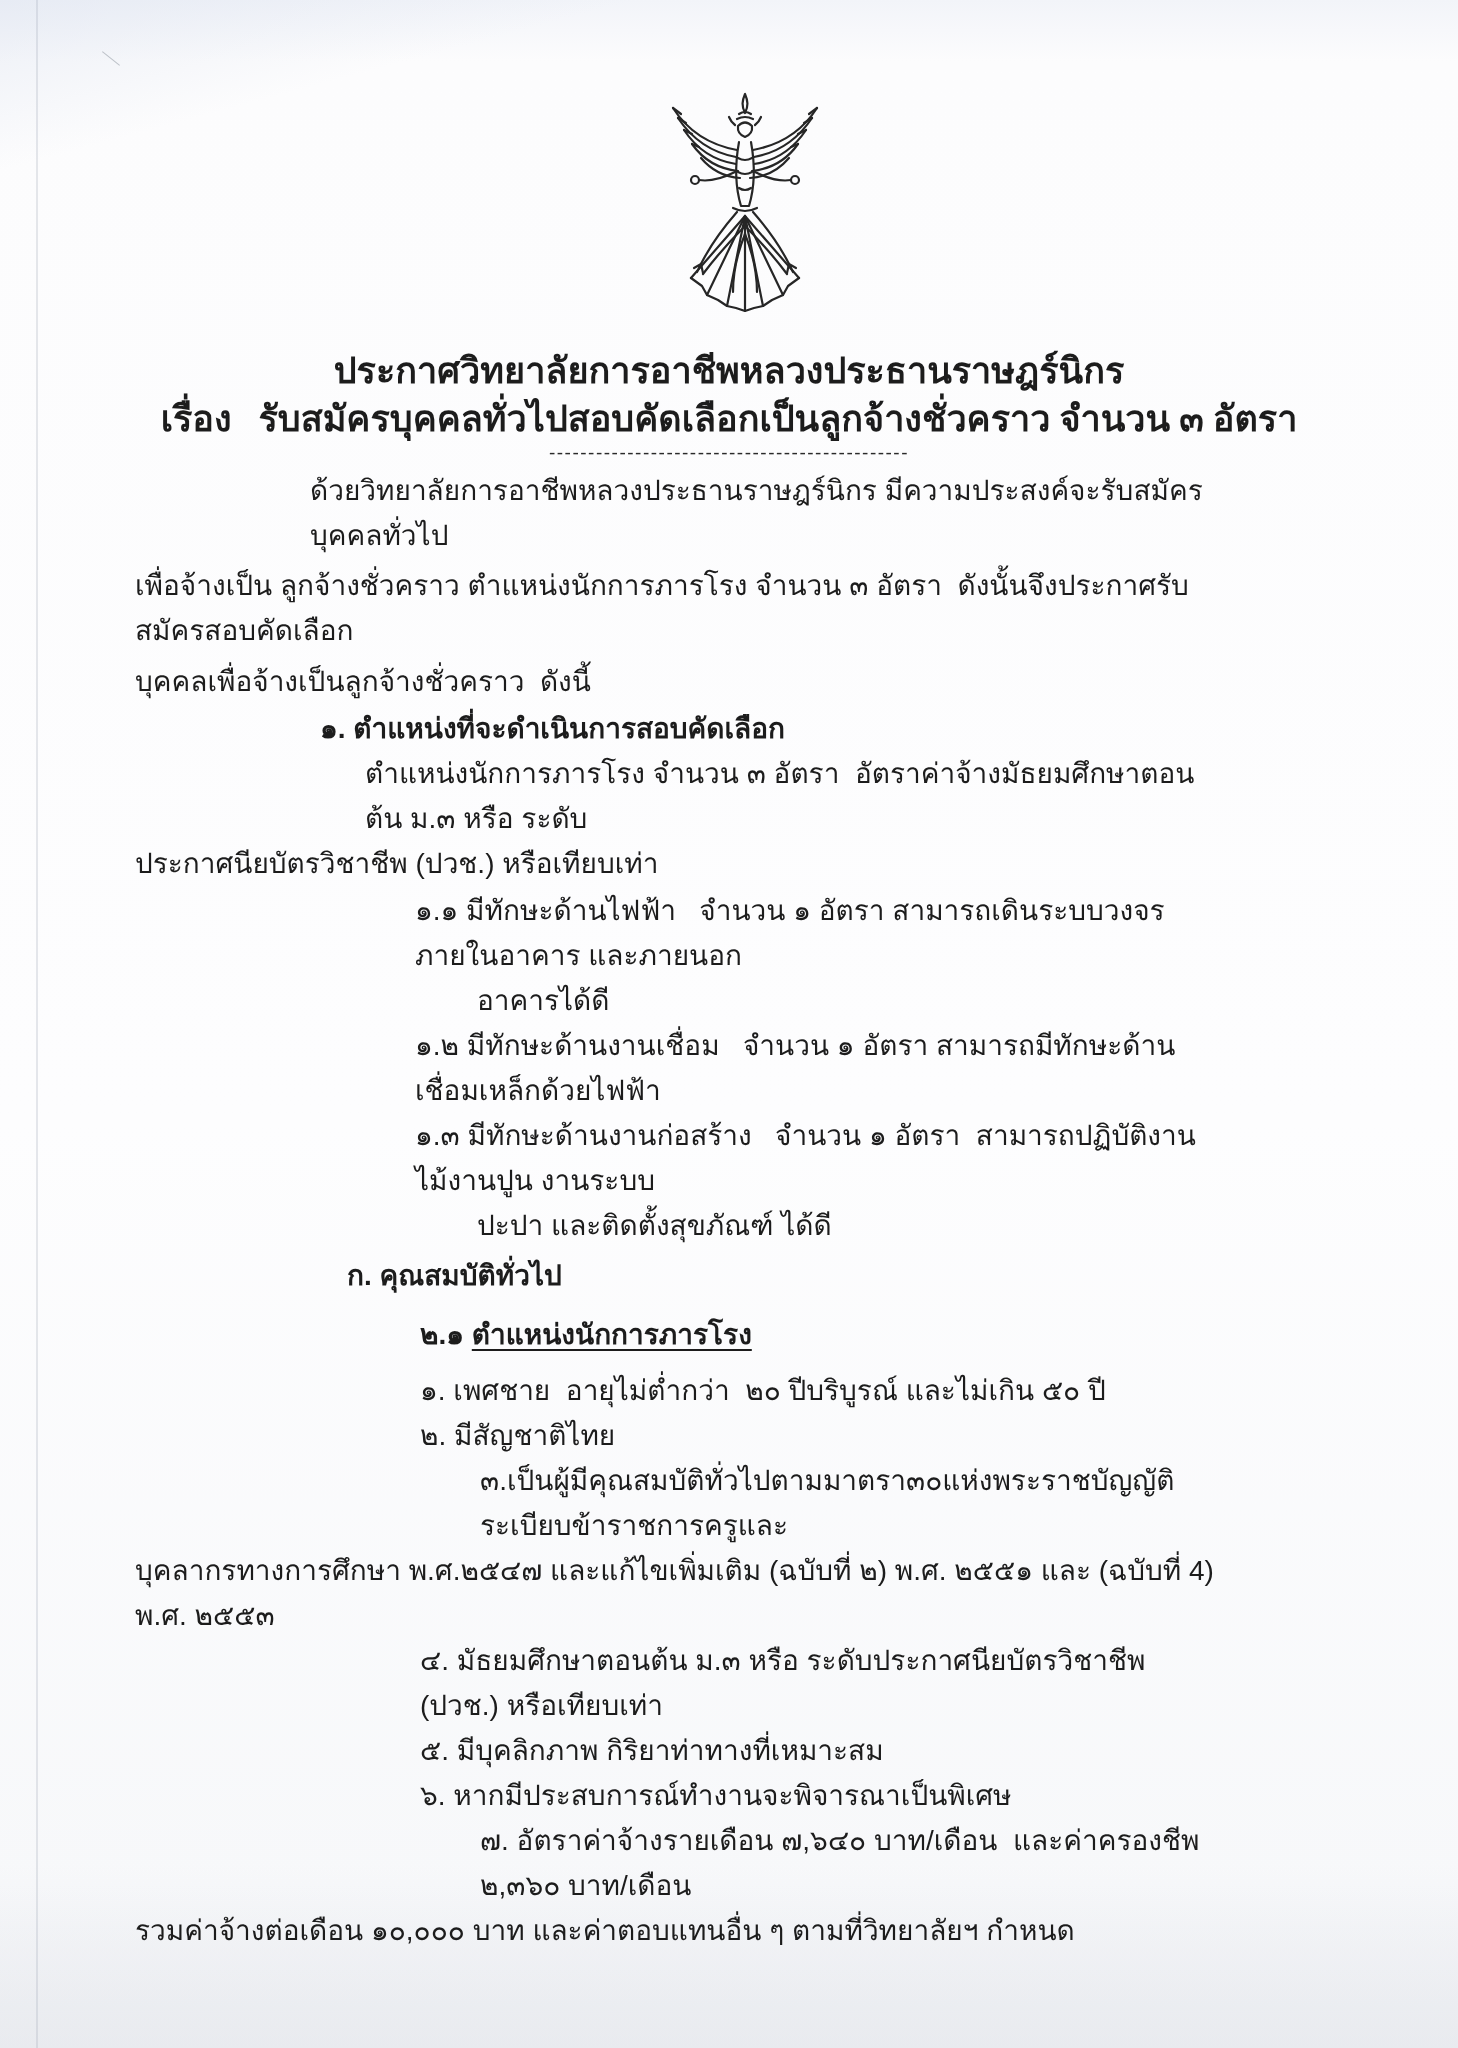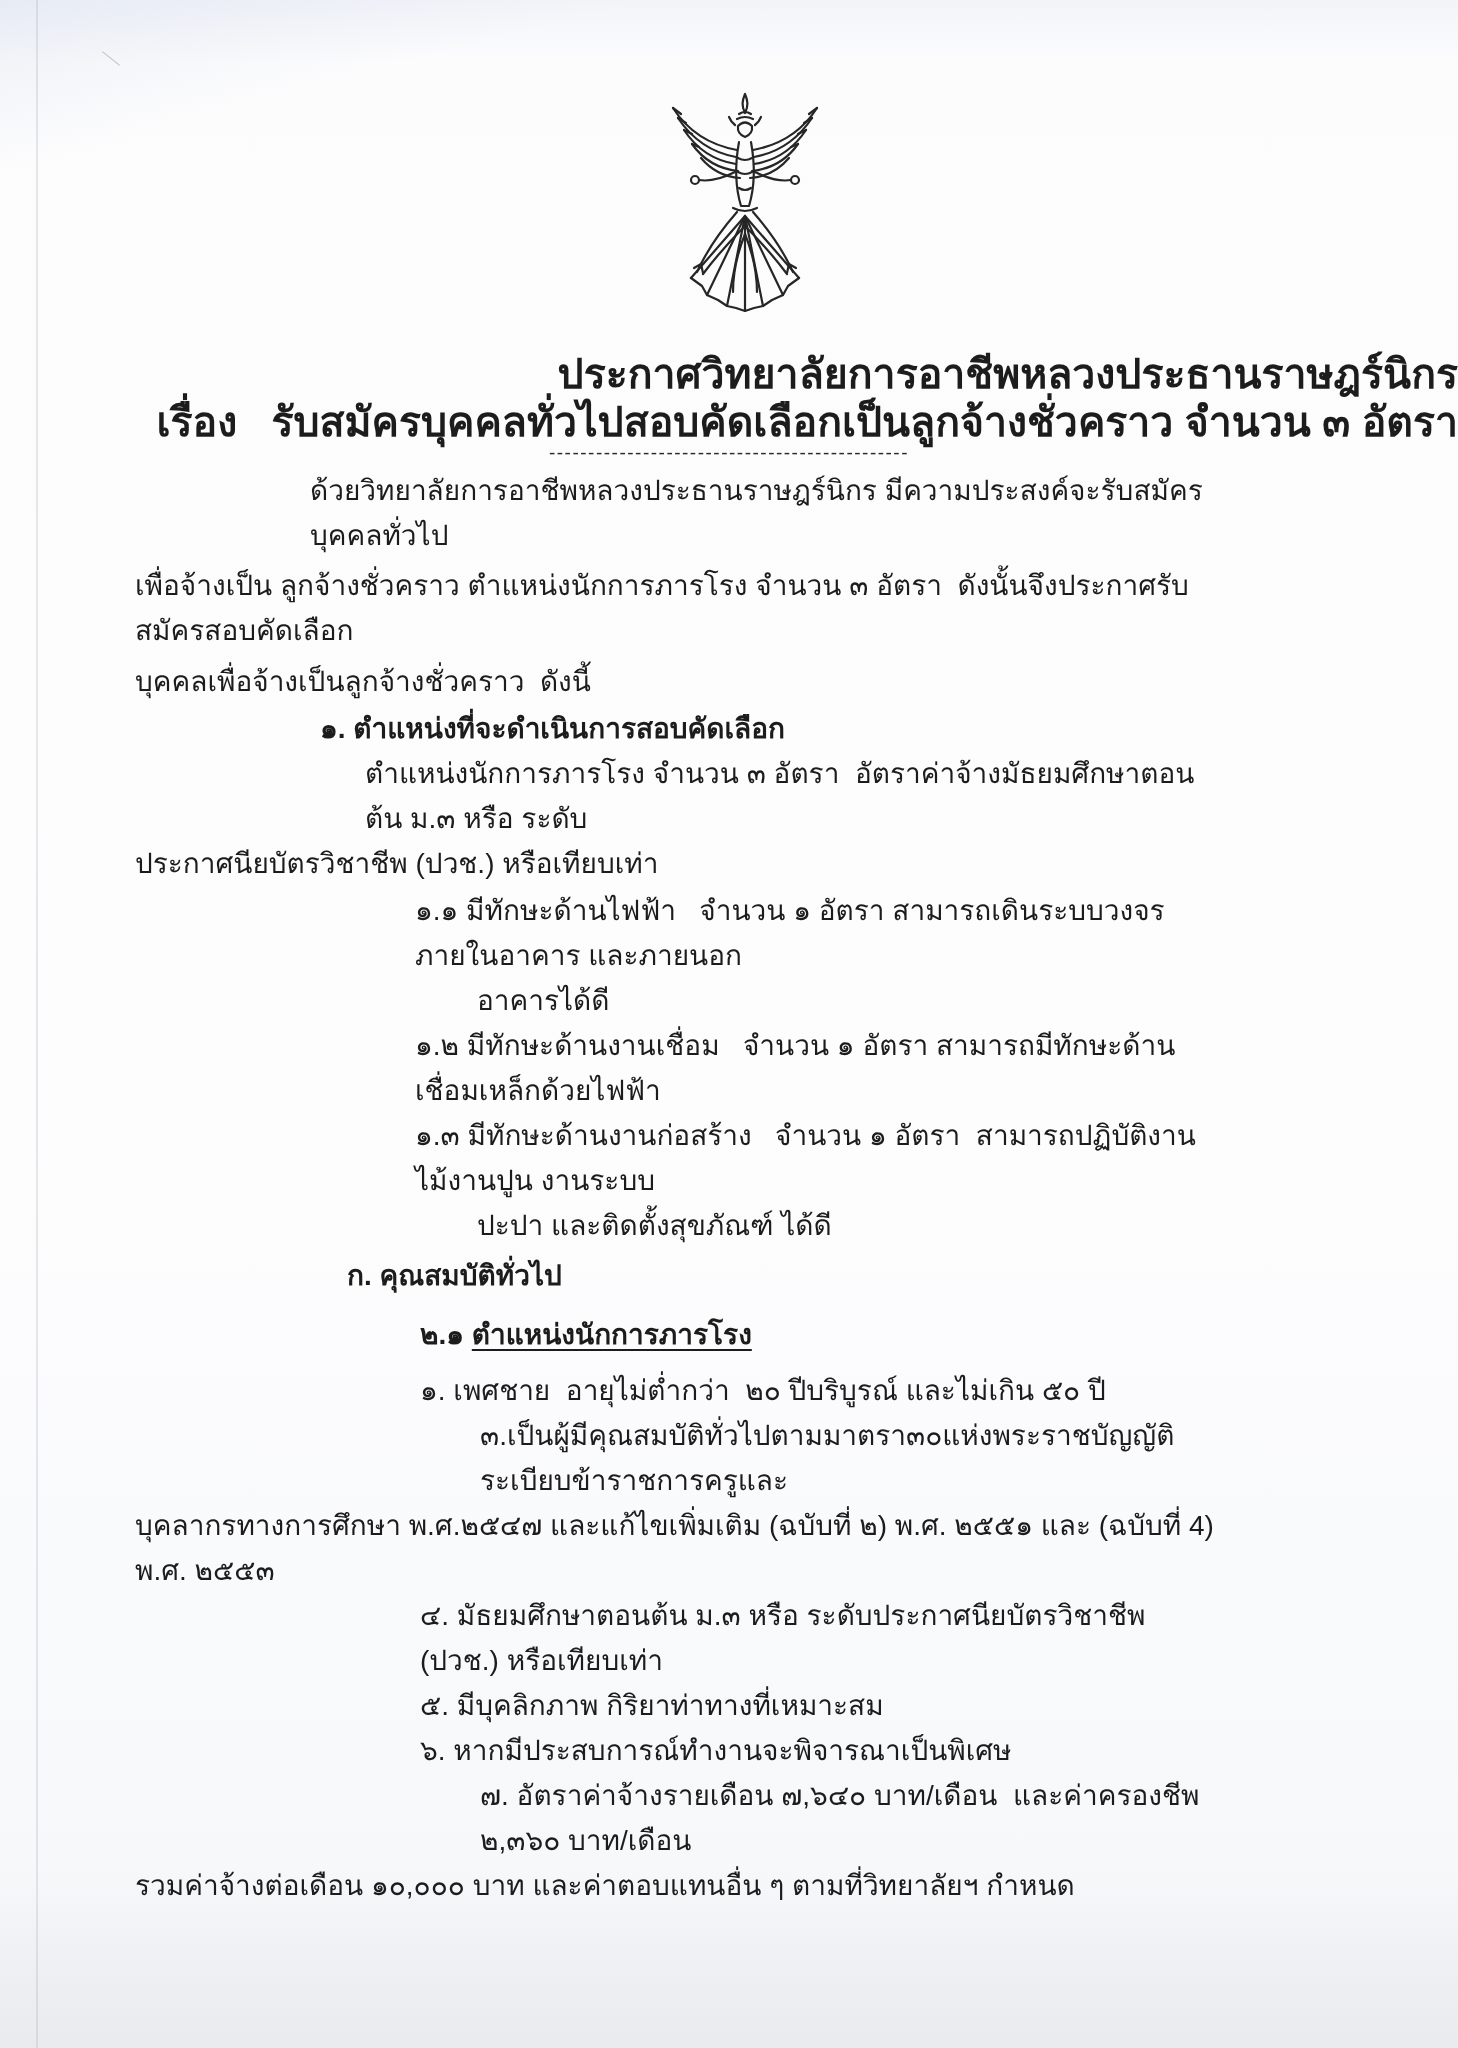--- a/index.html
+++ b/index.html
@@ -21,22 +21,22 @@
     background:rgba(165,172,185,.28);
   }
   
   .scratch{
     position:absolute;left:100px;top:58px;width:22px;height:1px;
     background:rgba(120,128,140,.45);transform:rotate(38deg);
   }
   .emblem{position:absolute;left:645px;top:92px;width:200px;height:240px;}
   .emblem svg{width:100%;height:100%;}
   .title{
-    position:absolute;left:0;width:1458px;text-align:right;
-    font-weight:700;font-size:41px;line-height:1.3;white-space:pre-wrap;
+    position:absolute;left:0;width:1458px;text-align:center;
+    font-weight:700;font-size:36px;line-height:1.3;white-space:pre-wrap;font-family:Liberation Serif, serif;
   }
   .title-1{top:348px;}
   .title-2{top:396px;}
   .divider{
     position:absolute;left:0;top:442px;width:1458px;text-align:center;
     font-size:19px;letter-spacing:1.5px;color:#2a2a2a;
   }
   .doc-body{position:absolute;left:0;top:468px;width:1334px;}
   .line{
     font-size:28px;line-height:45px;white-space:pre-wrap;
@@ -133,20 +133,21 @@
       <div class="line i-sub">ตำแหน่งนักการภารโรง จำนวน ๓ อัตรา  อัตราค่าจ้างมัธยมศึกษาตอนต้น ม.๓ หรือ ระดับ</div>
       <div class="line i-base">ประกาศนียบัตรวิชาชีพ (ปวช.) หรือเทียบเท่า</div>
       <div class="line i-item" style="margin-top: 2px;">๑.๑ มีทักษะด้านไฟฟ้า   จำนวน ๑ อัตรา สามารถเดินระบบวงจรภายในอาคาร และภายนอก</div>
       <div class="line i-wrap">อาคารได้ดี</div>
       <div class="line i-item">๑.๒ มีทักษะด้านงานเชื่อม   จำนวน ๑ อัตรา สามารถมีทักษะด้านเชื่อมเหล็กด้วยไฟฟ้า</div>
       <div class="line i-item">๑.๓ มีทักษะด้านงานก่อสร้าง   จำนวน ๑ อัตรา  สามารถปฏิบัติงานไม้งานปูน งานระบบ</div>
       <div class="line i-wrap">ปะปา และติดตั้งสุขภัณฑ์ ได้ดี</div>
       <div class="line i-ka bold" style="margin-top: 5px;">ก. คุณสมบัติทั่วไป</div>
       <div class="line i-item2 bold" style="margin-top: 14px;"><span>๒.๑ </span><span class="underline">ตำแหน่งนักการภารโรง</span></div>
       <div class="line i-item2" style="margin-top: 11px;">๑. เพศชาย  อายุไม่ต่ำกว่า  ๒๐ ปีบริบูรณ์ และไม่เกิน ๕๐ ปี</div>
+      <div class="line i-item2">๒. มีสัญชาติไทย</div>
       <div class="line i-deep">๓.เป็นผู้มีคุณสมบัติทั่วไปตามมาตรา๓๐แห่งพระราชบัญญัติระเบียบข้าราชการครูและ</div>
       <div class="line i-base">บุคลากรทางการศึกษา พ.ศ.๒๕๔๗ และแก้ไขเพิ่มเติม (ฉบับที่ ๒) พ.ศ. ๒๕๕๑ และ (ฉบับที่ 4) พ.ศ. ๒๕๕๓</div>
       <div class="line i-item2">๔. มัธยมศึกษาตอนต้น ม.๓ หรือ ระดับประกาศนียบัตรวิชาชีพ (ปวช.) หรือเทียบเท่า</div>
       <div class="line i-item2">๕. มีบุคลิกภาพ กิริยาท่าทางที่เหมาะสม</div>
       <div class="line i-item2">๖. หากมีประสบการณ์ทำงานจะพิจารณาเป็นพิเศษ</div>
       <div class="line i-deep">๗. อัตราค่าจ้างรายเดือน ๗,๖๔๐ บาท/เดือน  และค่าครองชีพ ๒,๓๖๐ บาท/เดือน</div>
       <div class="line i-base">รวมค่าจ้างต่อเดือน ๑๐,๐๐๐ บาท และค่าตอบแทนอื่น ๆ ตามที่วิทยาลัยฯ กำหนด</div>
     </div>
 
 </div>

